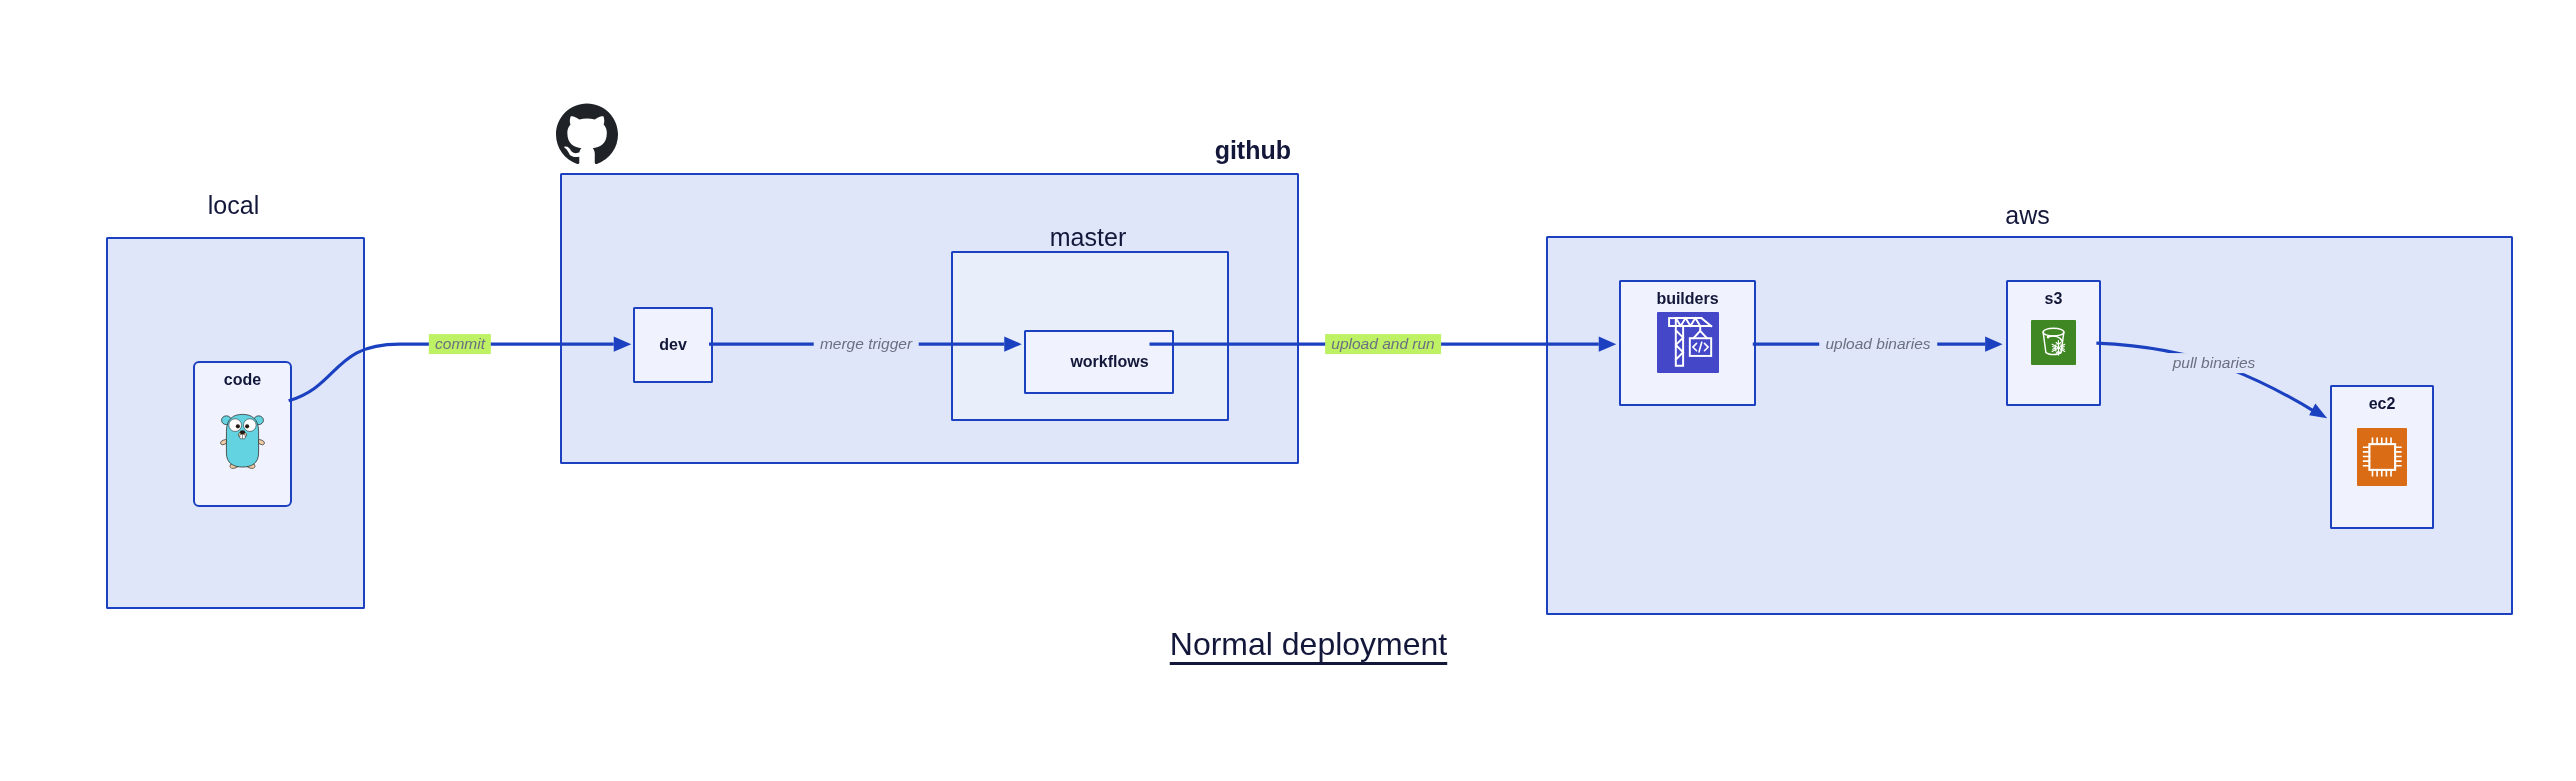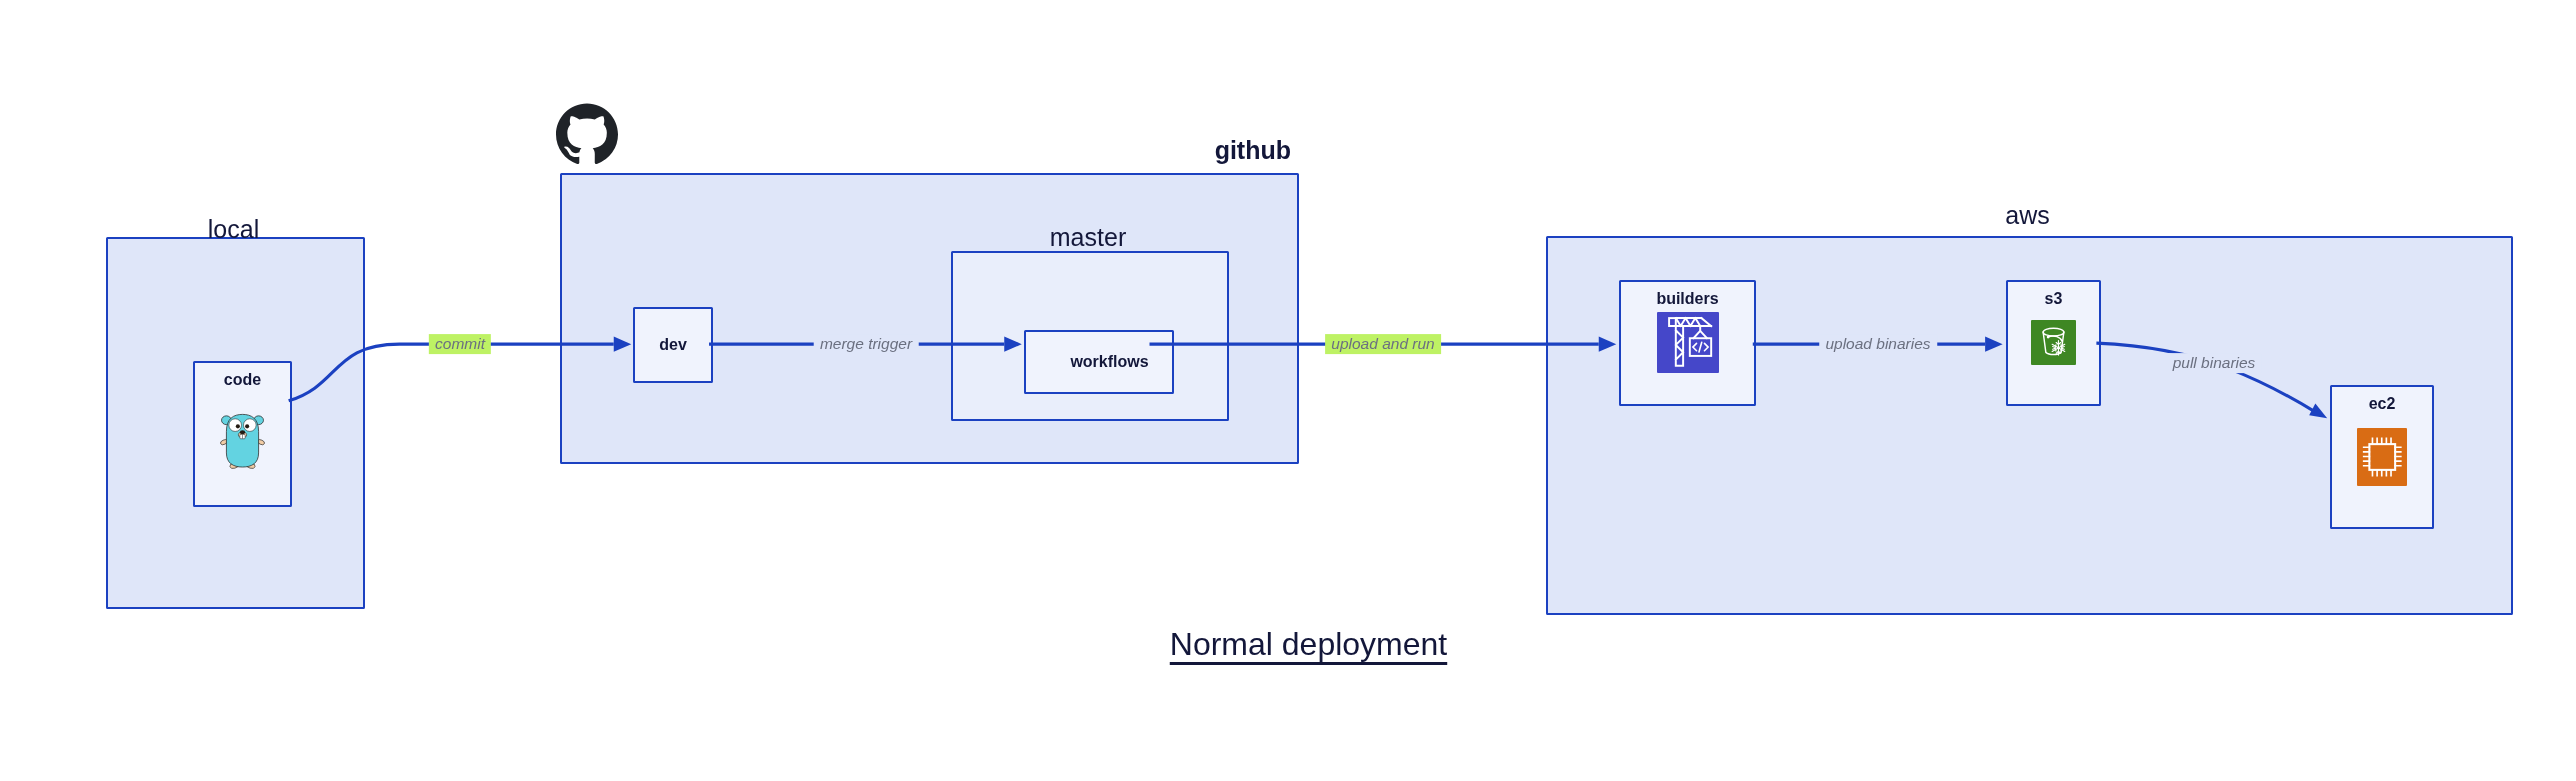--- a/index.html
+++ b/index.html
@@ -13,27 +13,27 @@
        font-family:"Liberation Sans","DejaVu Sans",sans-serif;color:var(--text-navy);}
   #canvas{position:absolute;inset:0;}
 
   .group{position:absolute;border:2.6px solid var(--accent-blue);background:var(--container-fill);border-radius:1.5px;z-index:1;}
   #group-local{left:106px;top:237px;width:255px;height:368px;}
   #group-github{left:560px;top:173px;width:735px;height:287px;}
   #group-master{left:951px;top:251px;width:274px;height:166px;background:var(--mid-fill);z-index:2;}
   #group-aws{left:1546px;top:236px;width:963px;height:375px;}
 
   .group-label{position:absolute;font-size:25px;color:var(--text-navy);z-index:2;line-height:1.1;}
-  #label-local{left:106px;top:192px;width:255px;text-align:center;margin-top:24px;}
+  #label-local{left:106px;top:192px;width:255px;text-align:center;}
   #label-github{left:1082px;top:137px;width:209px;text-align:right;font-weight:bold;}
   #label-master{left:951px;top:224px;width:274px;text-align:center;z-index:3;}
   #label-aws{left:1546px;top:202px;width:963px;text-align:center;}
 
   .node{position:absolute;border:2.6px solid var(--accent-blue);background:var(--node-fill);border-radius:1.5px;z-index:4;}
-  #node-code{left:193px;top:361px;width:95px;height:142px;}
+  #node-code{left:193px;top:361px;width:95px;height:142px;border-radius:6px;}
   #node-dev{left:633px;top:307px;width:76px;height:72px;display:flex;align-items:center;justify-content:center;}
   #node-workflows{left:1024px;top:330px;width:125px;height:60px;display:flex;align-items:center;justify-content:center;padding-left:21px;}
   #node-builders{left:1619px;top:280px;width:133px;height:122px;}
   #node-s3{left:2006px;top:280px;width:91px;height:122px;}
   #node-ec2{left:2330px;top:385px;width:100px;height:140px;}
 
   .node-label{font-weight:700;font-size:16px;color:var(--text-navy);line-height:1;}
   .node-label.top{position:absolute;top:9.3px;left:0;right:0;text-align:center;}
 
   .icon-box{position:absolute;border-radius:1px;}

